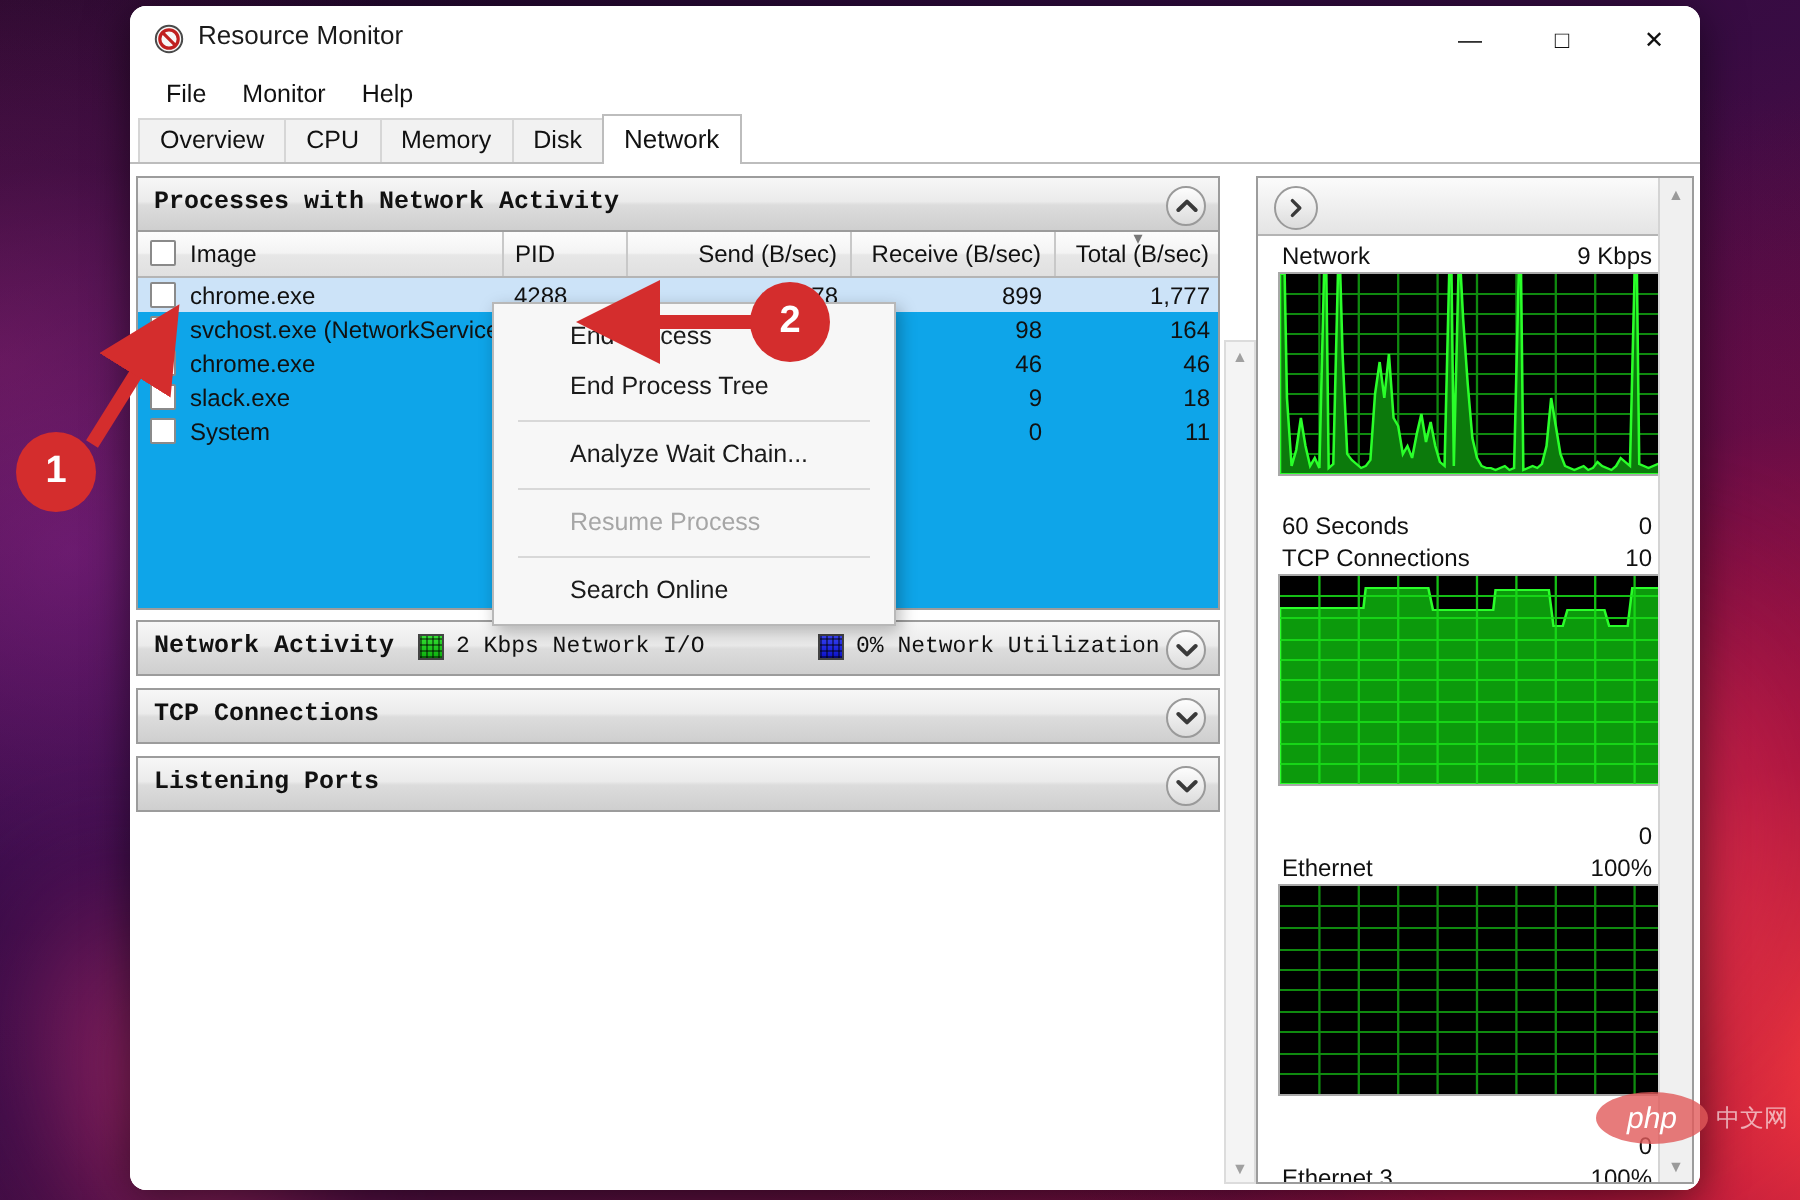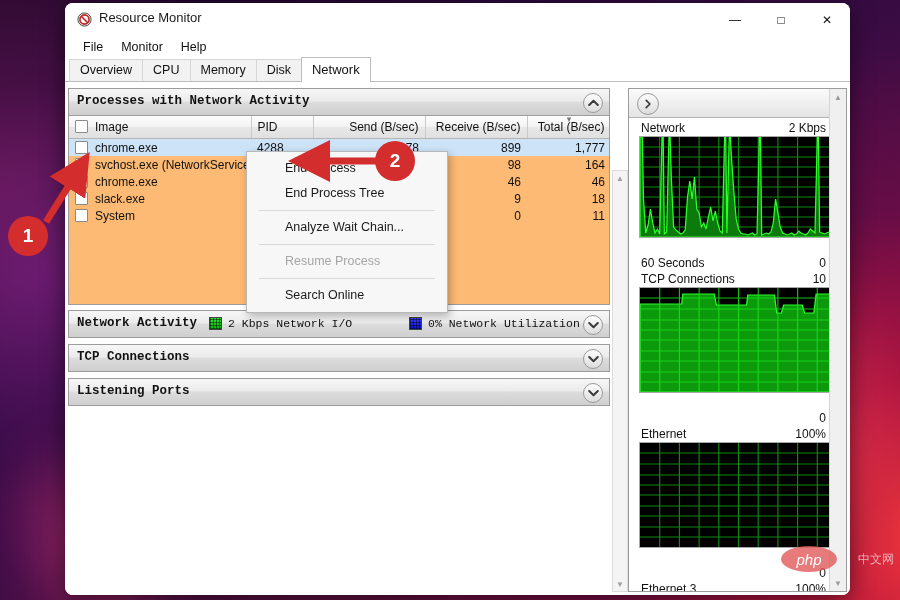--- a/index.html
+++ b/index.html
@@ -76,21 +76,21 @@
   .swatch.green{background:
       repeating-linear-gradient(0deg,rgba(0,0,0,.45) 0 1px,transparent 1px 3px),
       repeating-linear-gradient(90deg,rgba(0,0,0,.45) 0 1px,transparent 1px 3px),
       linear-gradient(#35e035,#0bb00b);}
   .swatch.blue{background:
       repeating-linear-gradient(0deg,rgba(0,0,0,.45) 0 1px,transparent 1px 3px),
       repeating-linear-gradient(90deg,rgba(0,0,0,.45) 0 1px,transparent 1px 3px),
       linear-gradient(#3a45ff,#0a10c8);}
 
   
-  .tablebox{border:1px solid #9c9c9c;border-top:none;background:#fdba74;height:188px;position:relative;overflow:hidden;}
+  .tablebox{border:1px solid #9c9c9c;border-top:none;background:#0ea5e9;height:188px;position:relative;overflow:hidden;}
   table.proc{border-collapse:collapse;width:100%;table-layout:fixed;font-size:12px;color:#111;}
   table.proc th{
     background:linear-gradient(#fdfdfd 0%,#f3f3f3 48%,#e7e7e7 52%,#e0e0e0 100%);
     border-right:1px solid #c8c8c8;border-bottom:1px solid #b4b4b4;
     font-weight:normal;height:22px;padding:0 6px;position:relative;}
   table.proc th.l{text-align:left;}
   table.proc th.r{text-align:right;}
   table.proc td{height:17px;padding:0 6px;border:none;white-space:nowrap;overflow:hidden;}
   table.proc td.l{text-align:left;}
   table.proc td.r{text-align:right;}
@@ -138,21 +138,21 @@
   
   .midscroll{position:absolute;left:547px;top:85px;width:14px;bottom:3px;background:#f4f4f4;border:1px solid #dcdcdc;}
   .midscroll .ar{position:absolute;left:0;right:0;height:14px;display:flex;align-items:center;justify-content:center;color:#a0a0a0;font-size:8px;}
   .midscroll .ar.t{top:0;} .midscroll .ar.b{bottom:0;}
 
   
   .badge{position:absolute;border-radius:50%;background:#d42d2d;color:#fff;
     display:flex;align-items:center;justify-content:center;font-size:19px;font-weight:bold;z-index:60;}
   .anno-svg{position:absolute;left:0;top:0;width:900px;height:600px;z-index:55;pointer-events:none;}
 
-  .watermark{position:absolute;right:6px;bottom:28px;z-index:70;display:flex;align-items:center;gap:21px;}
+  .watermark{position:absolute;right:6px;bottom:28px;z-index:70;display:flex;align-items:center;gap:4px;}
   .wm-pill{width:56px;height:26px;border-radius:50%;background:rgba(225,90,90,.8);
     display:flex;align-items:center;justify-content:center;color:#fff;font-style:italic;font-size:15px;}
   .wm-cn{color:rgba(255,255,255,.62);font-size:12px;}
 </style>
 </head>
 <body>
 
 <div id="desktop"></div>
 
 <div id="window">
@@ -311,21 +311,21 @@
               <path d="M3.2 1.3 L6.9 5 L3.2 8.7" stroke="#3a3a3a" stroke-width="1.7" fill="none" stroke-linecap="round" stroke-linejoin="round"></path>
             </svg>
         </div>
       </div>
 
       <div class="graphs">
 
         <div class="gblock">
           <div class="ghead">
             <span>Network</span>
-            <span>2 Kbps</span>
+            <span>9 Kbps</span>
           </div>
           <div class="gcanvas" style="height:100px;">
             <svg width="100%" height="100%" viewBox="0 0 170 100" preserveAspectRatio="none">
               <rect width="170" height="100" fill="#000"></rect>
               <g stroke="#0f8a0f" stroke-width="1">
                 <line x1="0" y1="10" x2="170" y2="10"></line>
                   <line x1="0" y1="20" x2="170" y2="20"></line>
                 <line x1="0" y1="30" x2="170" y2="30"></line>
                   <line x1="0" y1="40" x2="170" y2="40"></line>
                 <line x1="0" y1="50" x2="170" y2="50"></line>

